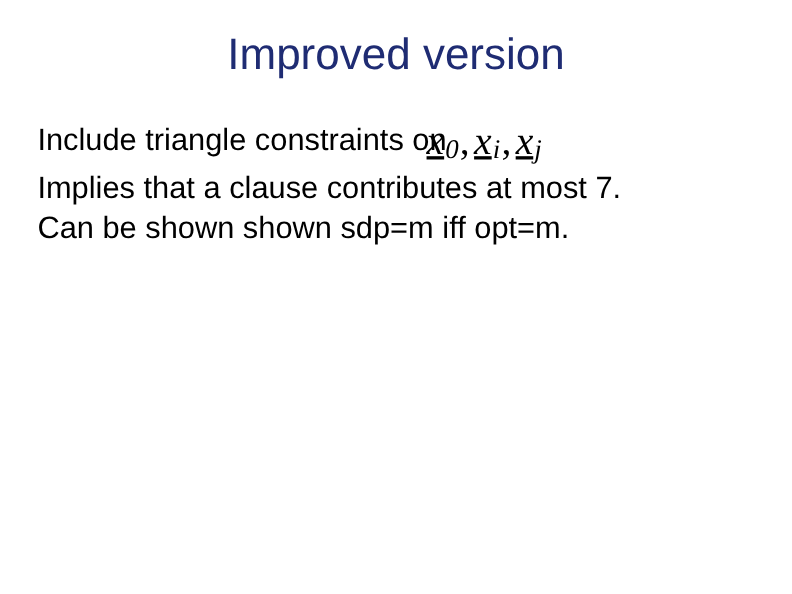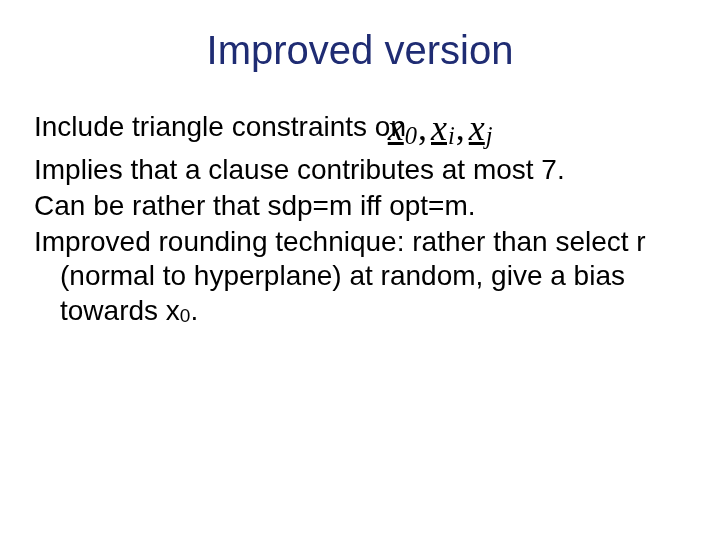--- a/index.html
+++ b/index.html
@@ -66,21 +66,18 @@
   <h1 class="title">Improved version</h1>
 
   <div class="body">
 
     <p>
       <span>Include triangle constraints on  </span><span class="mathwrap"><span>x</span><span class="sub">0</span><span class="comma">,</span><span>x</span><span class="sub">i</span><span class="comma">,</span><span>x</span><span class="sub">j</span></span>
     </p>
 
     <p>Implies that a clause contributes at most 7.</p>
 
-    <p>Can be rather that sdp=m iff opt=m.</p>
+    <p>Can be shown shown sdp=m iff opt=m.</p>
 
-    <p>
-      <span>Improved rounding technique: rather than select r (normal to hyperplane) at random, give a bias towards x</span><sub class="plain">0</sub><span>.</span>
-    </p>
 
 
   </div>
 </div>
 
 </body></html>

